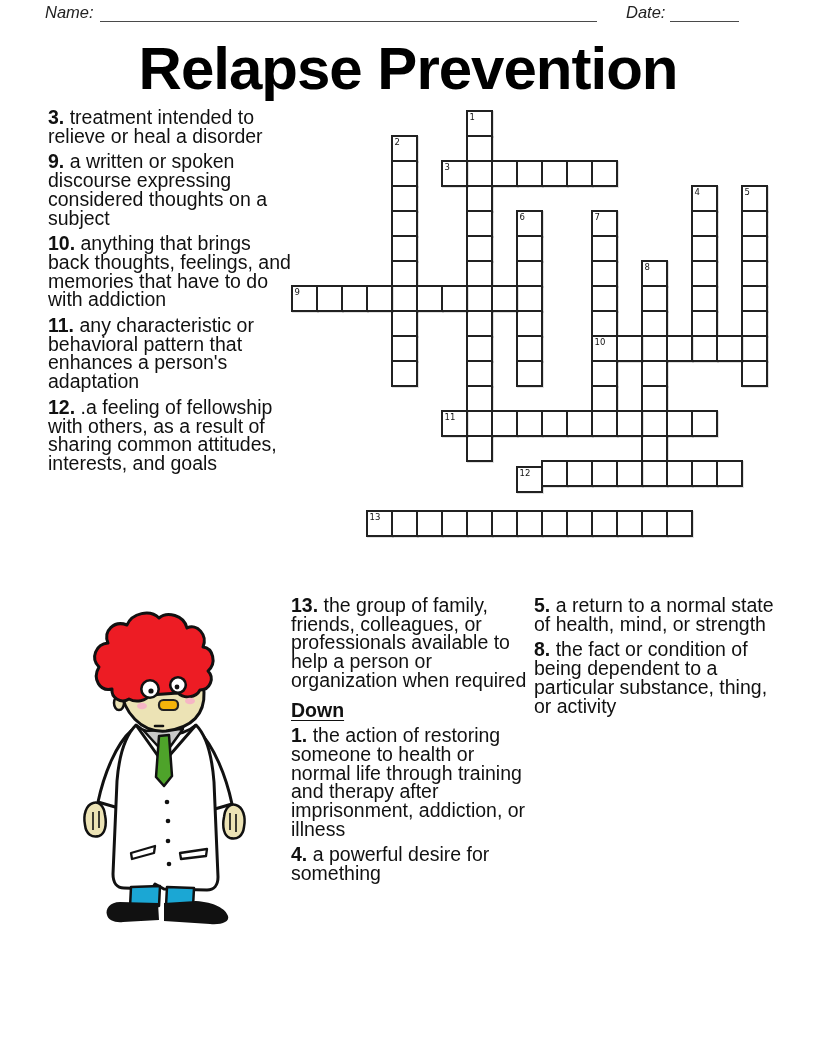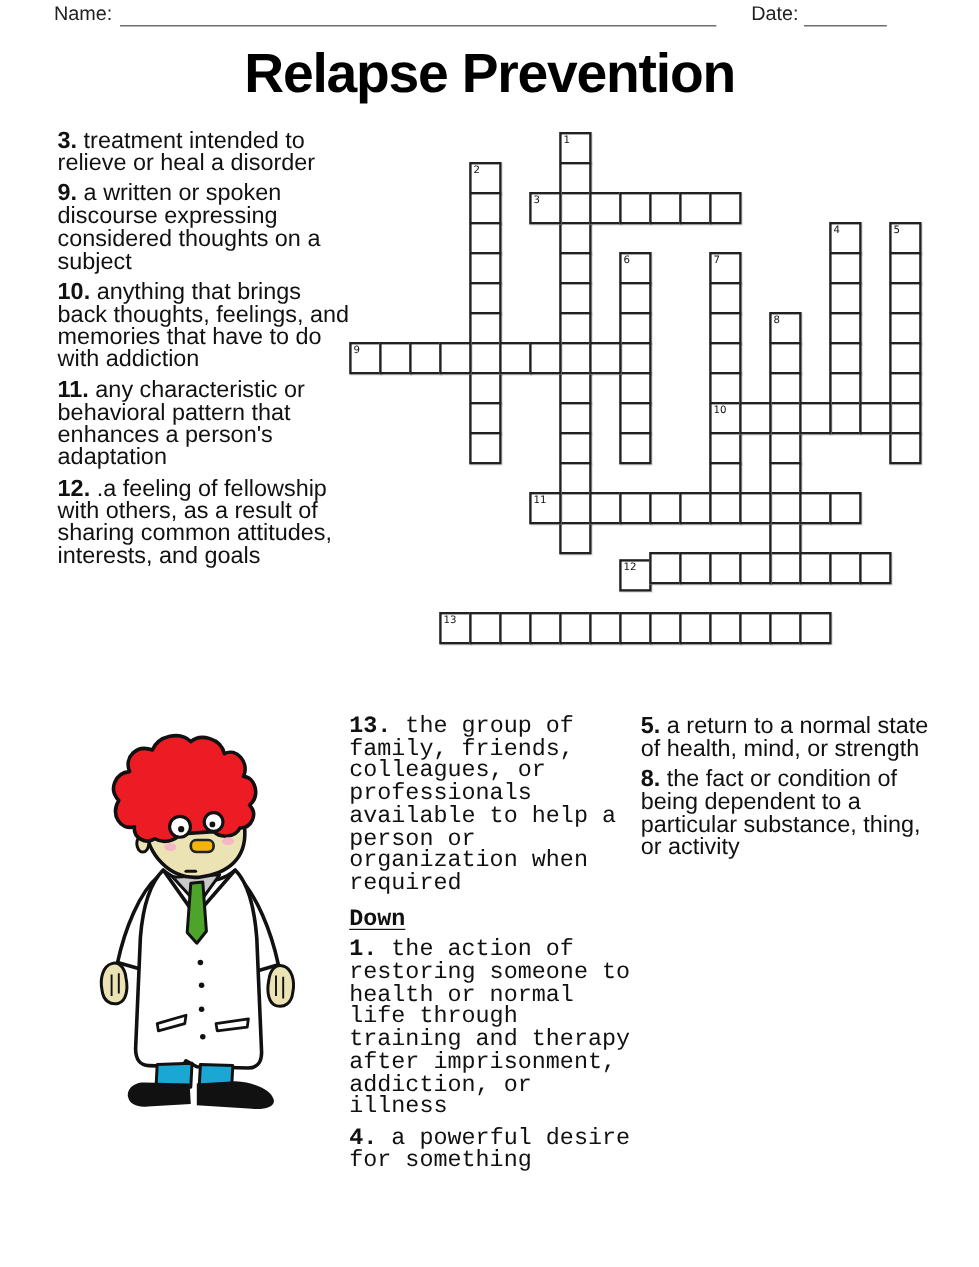--- a/index.html
+++ b/index.html
@@ -6,41 +6,41 @@
   body{
     position:relative;
     width:816px;height:1056px;
     font-family:"Liberation Sans","DejaVu Sans",sans-serif;
     color:#1a1a1a;
     overflow:hidden;
   }
   
   .hdr-label{
     position:absolute;top:3px;
-    font-size:16.5px;color:#222;
+    font-size:16.5px;color:#222;font-style:italic;
   }
   #name-label{left:45px;}
   #date-label{left:626px;}
   .fill-line{
     position:absolute;top:4px;height:17px;
     border-bottom:1.6px solid #4a4a4a;
   }
   #name-line{left:100px;width:497px;}
   #date-line{left:670px;width:69px;}
   
   #title{
     position:absolute;left:0;top:34px;width:816px;
     text-align:center;
-    font-size:46px;font-weight:bold;letter-spacing:-1px;
+    font-size:60px;font-weight:bold;letter-spacing:-1px;
     color:#000;
   }
   
   .clue-col{position:absolute;font-size:19.5px;line-height:18.7px;color:#111;}
   #across-col{left:48px;top:108px;width:247px;}
-  #mid-col{left:291px;top:596px;width:240px;font-family:Liberation Mono, monospace;}
+  #mid-col{left:291px;top:596px;width:240px;}
   #right-col{left:534px;top:596px;width:245px;}
   .clue-heading{
     font-weight:bold;text-decoration:underline;
     text-underline-offset:3px;
     margin:0 0 7px 0;
   }
   #mid-col .clue-heading{margin-top:11px;}
   .clue{margin:0 0 7px 0;}
   .clue b{font-weight:bold;}
   

